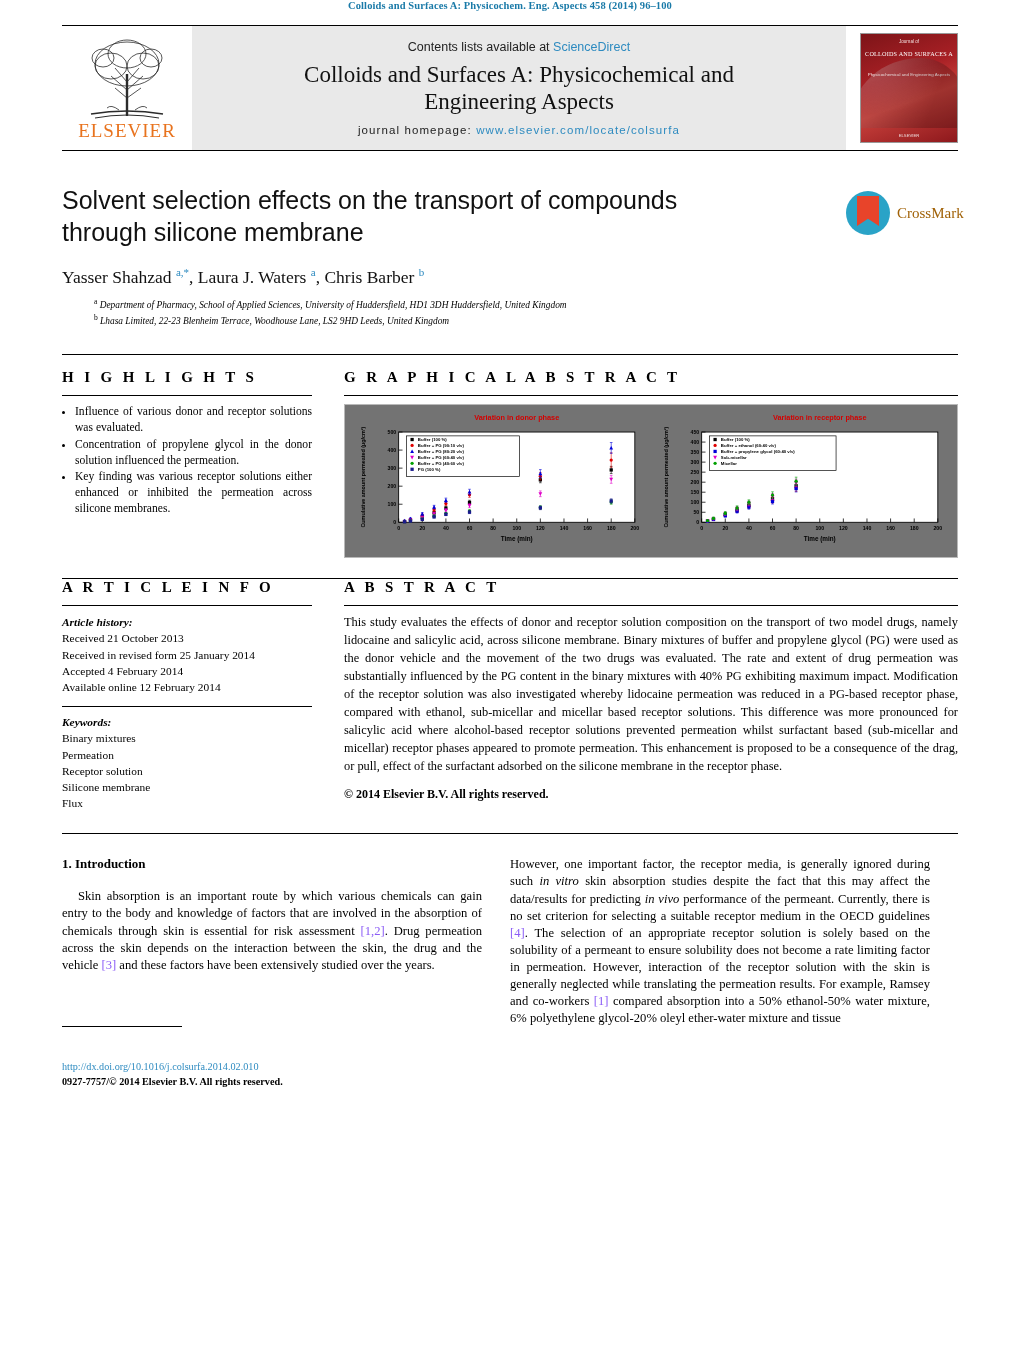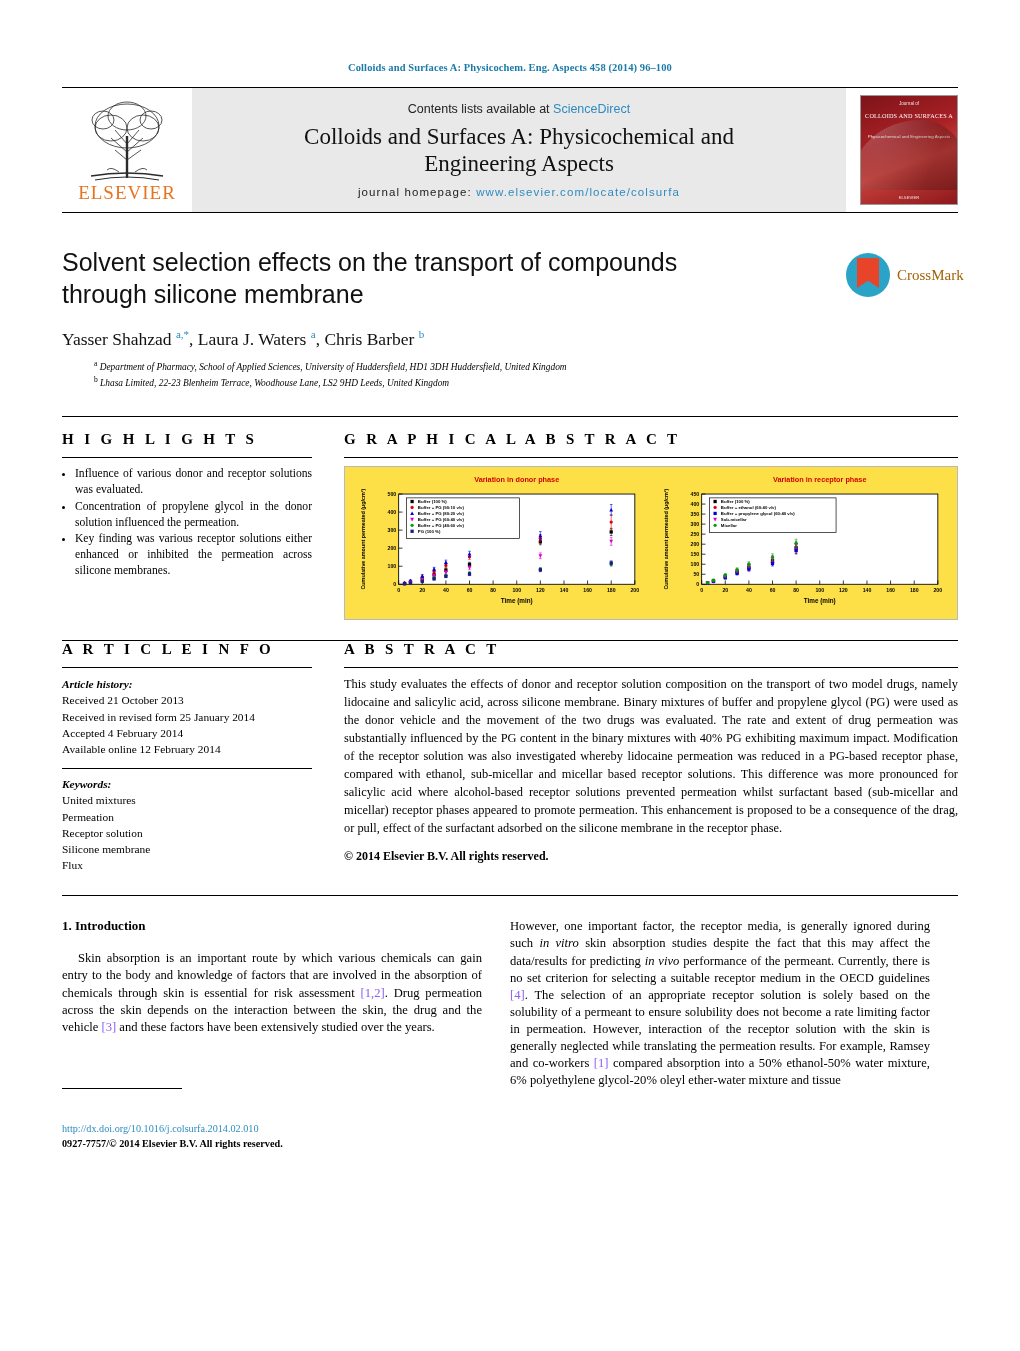--- a/index.html
+++ b/index.html
@@ -22,21 +22,20 @@
     padding: 0;
   }
 
   
   .runhead {
     text-align: center;
     color: #1a7aa8;
     font-size: 10.5px;
     font-weight: bold;
     font-family: "Liberation Serif", serif;
-    padding-top: 62px;
     letter-spacing: 0.1px;
   }
 
   
   .masthead {
     margin: 14px 62px 0 62px;
     border-top: 1.6px solid #000;
     border-bottom: 1.6px solid #000;
     height: 124px;
     display: flex;
@@ -208,21 +207,21 @@
   }
   ul.highlights li { margin-bottom: 1px; }
 
   
   .ga-figure {
     border: 1px solid #b9b9b9;
     margin-top: 2px;
     padding: 4px 6px 4px 4px;
     display: flex;
     gap: 4px;
-    background: #fde047;
+    background: #737373;
     height: 154px;
     box-sizing: border-box;
   }
   .ga-chart { flex: 1 1 50%; position: relative; }
   .ga-chart svg { display: block; width: 100%; height: 100%; }
 
   
   .band2 {
     margin: 20px 62px 0 62px;
     border-top: 1.2px solid #000;
@@ -824,21 +823,21 @@
       <div class="ai-body">
         <div class="ital">Article history:</div>
         <div>Received 21 October 2013</div>
         <div>Received in revised form 25 January 2014</div>
         <div>Accepted 4 February 2014</div>
         <div>Available online 12 February 2014</div>
       </div>
       <div class="ai-rule"></div>
       <div class="ai-body">
         <div class="ital">Keywords:</div>
-        <div>United mixtures</div>
+        <div>Binary mixtures</div>
         <div>Permeation</div>
         <div>Receptor solution</div>
         <div>Silicone membrane</div>
         <div>Flux</div>
       </div>
     </div>
 
     <div class="col-right">
       <div class="sechead">A B S T R A C T</div>
       <div class="rule"></div>

